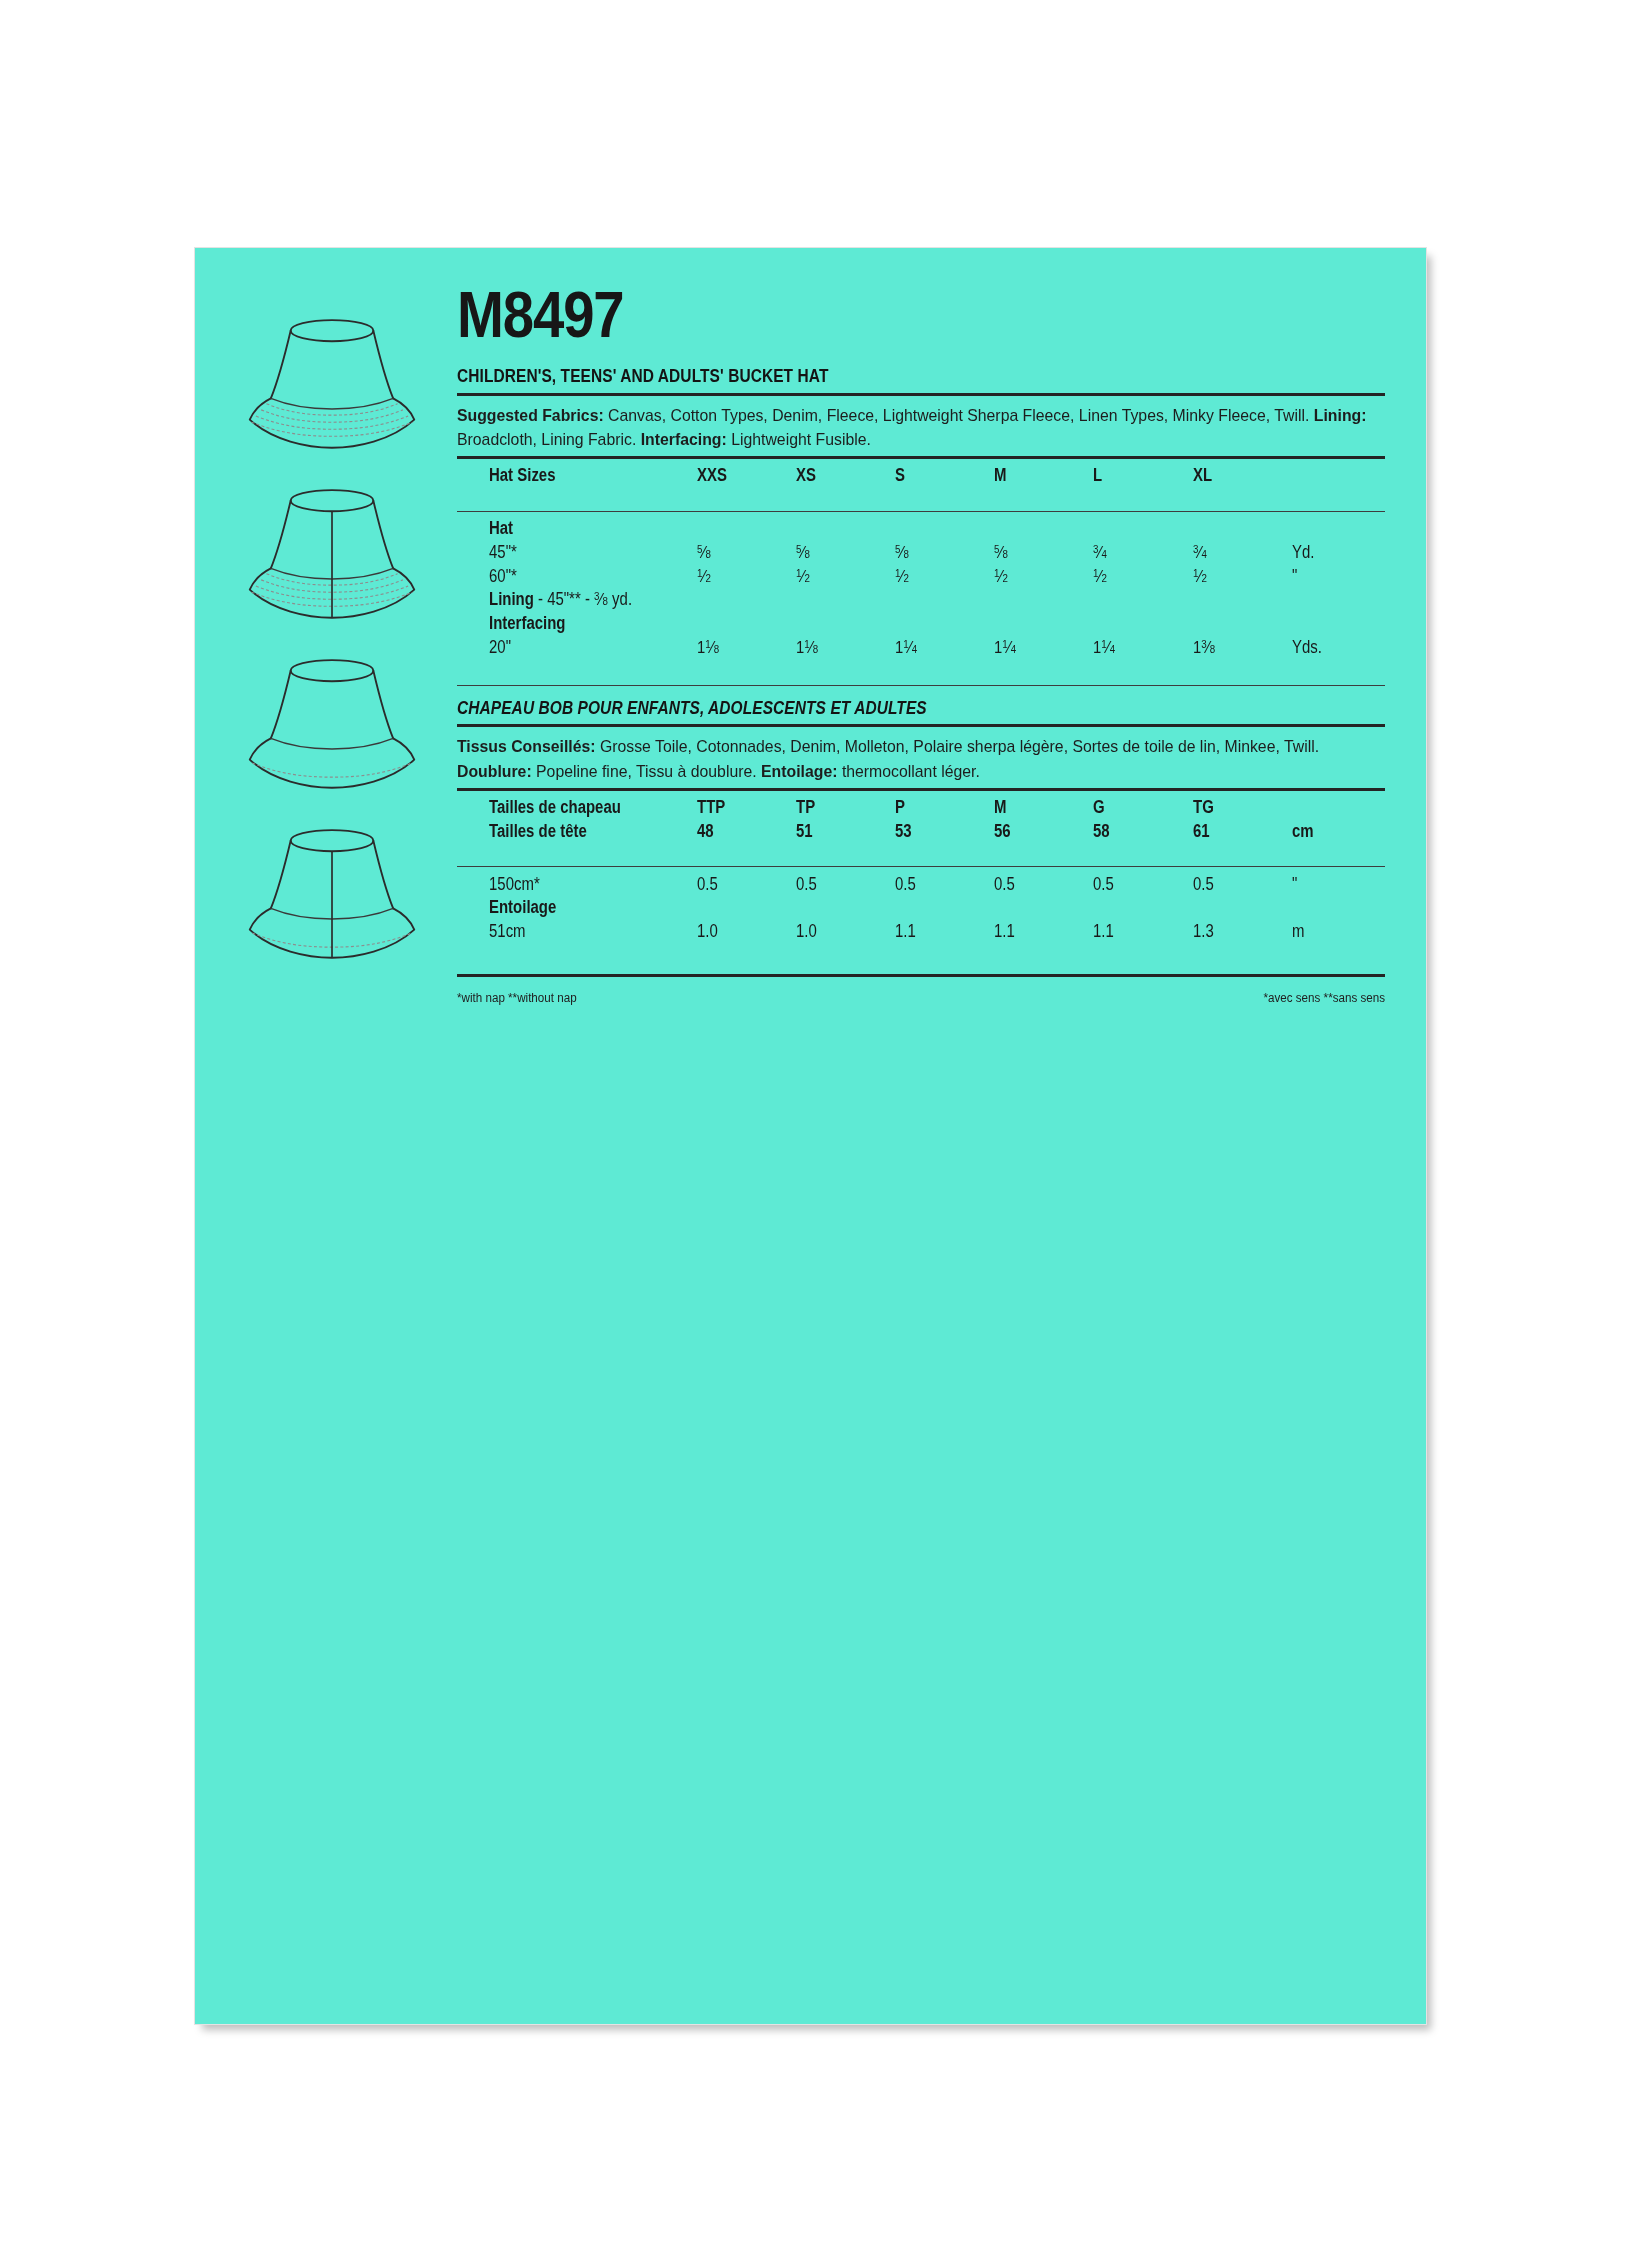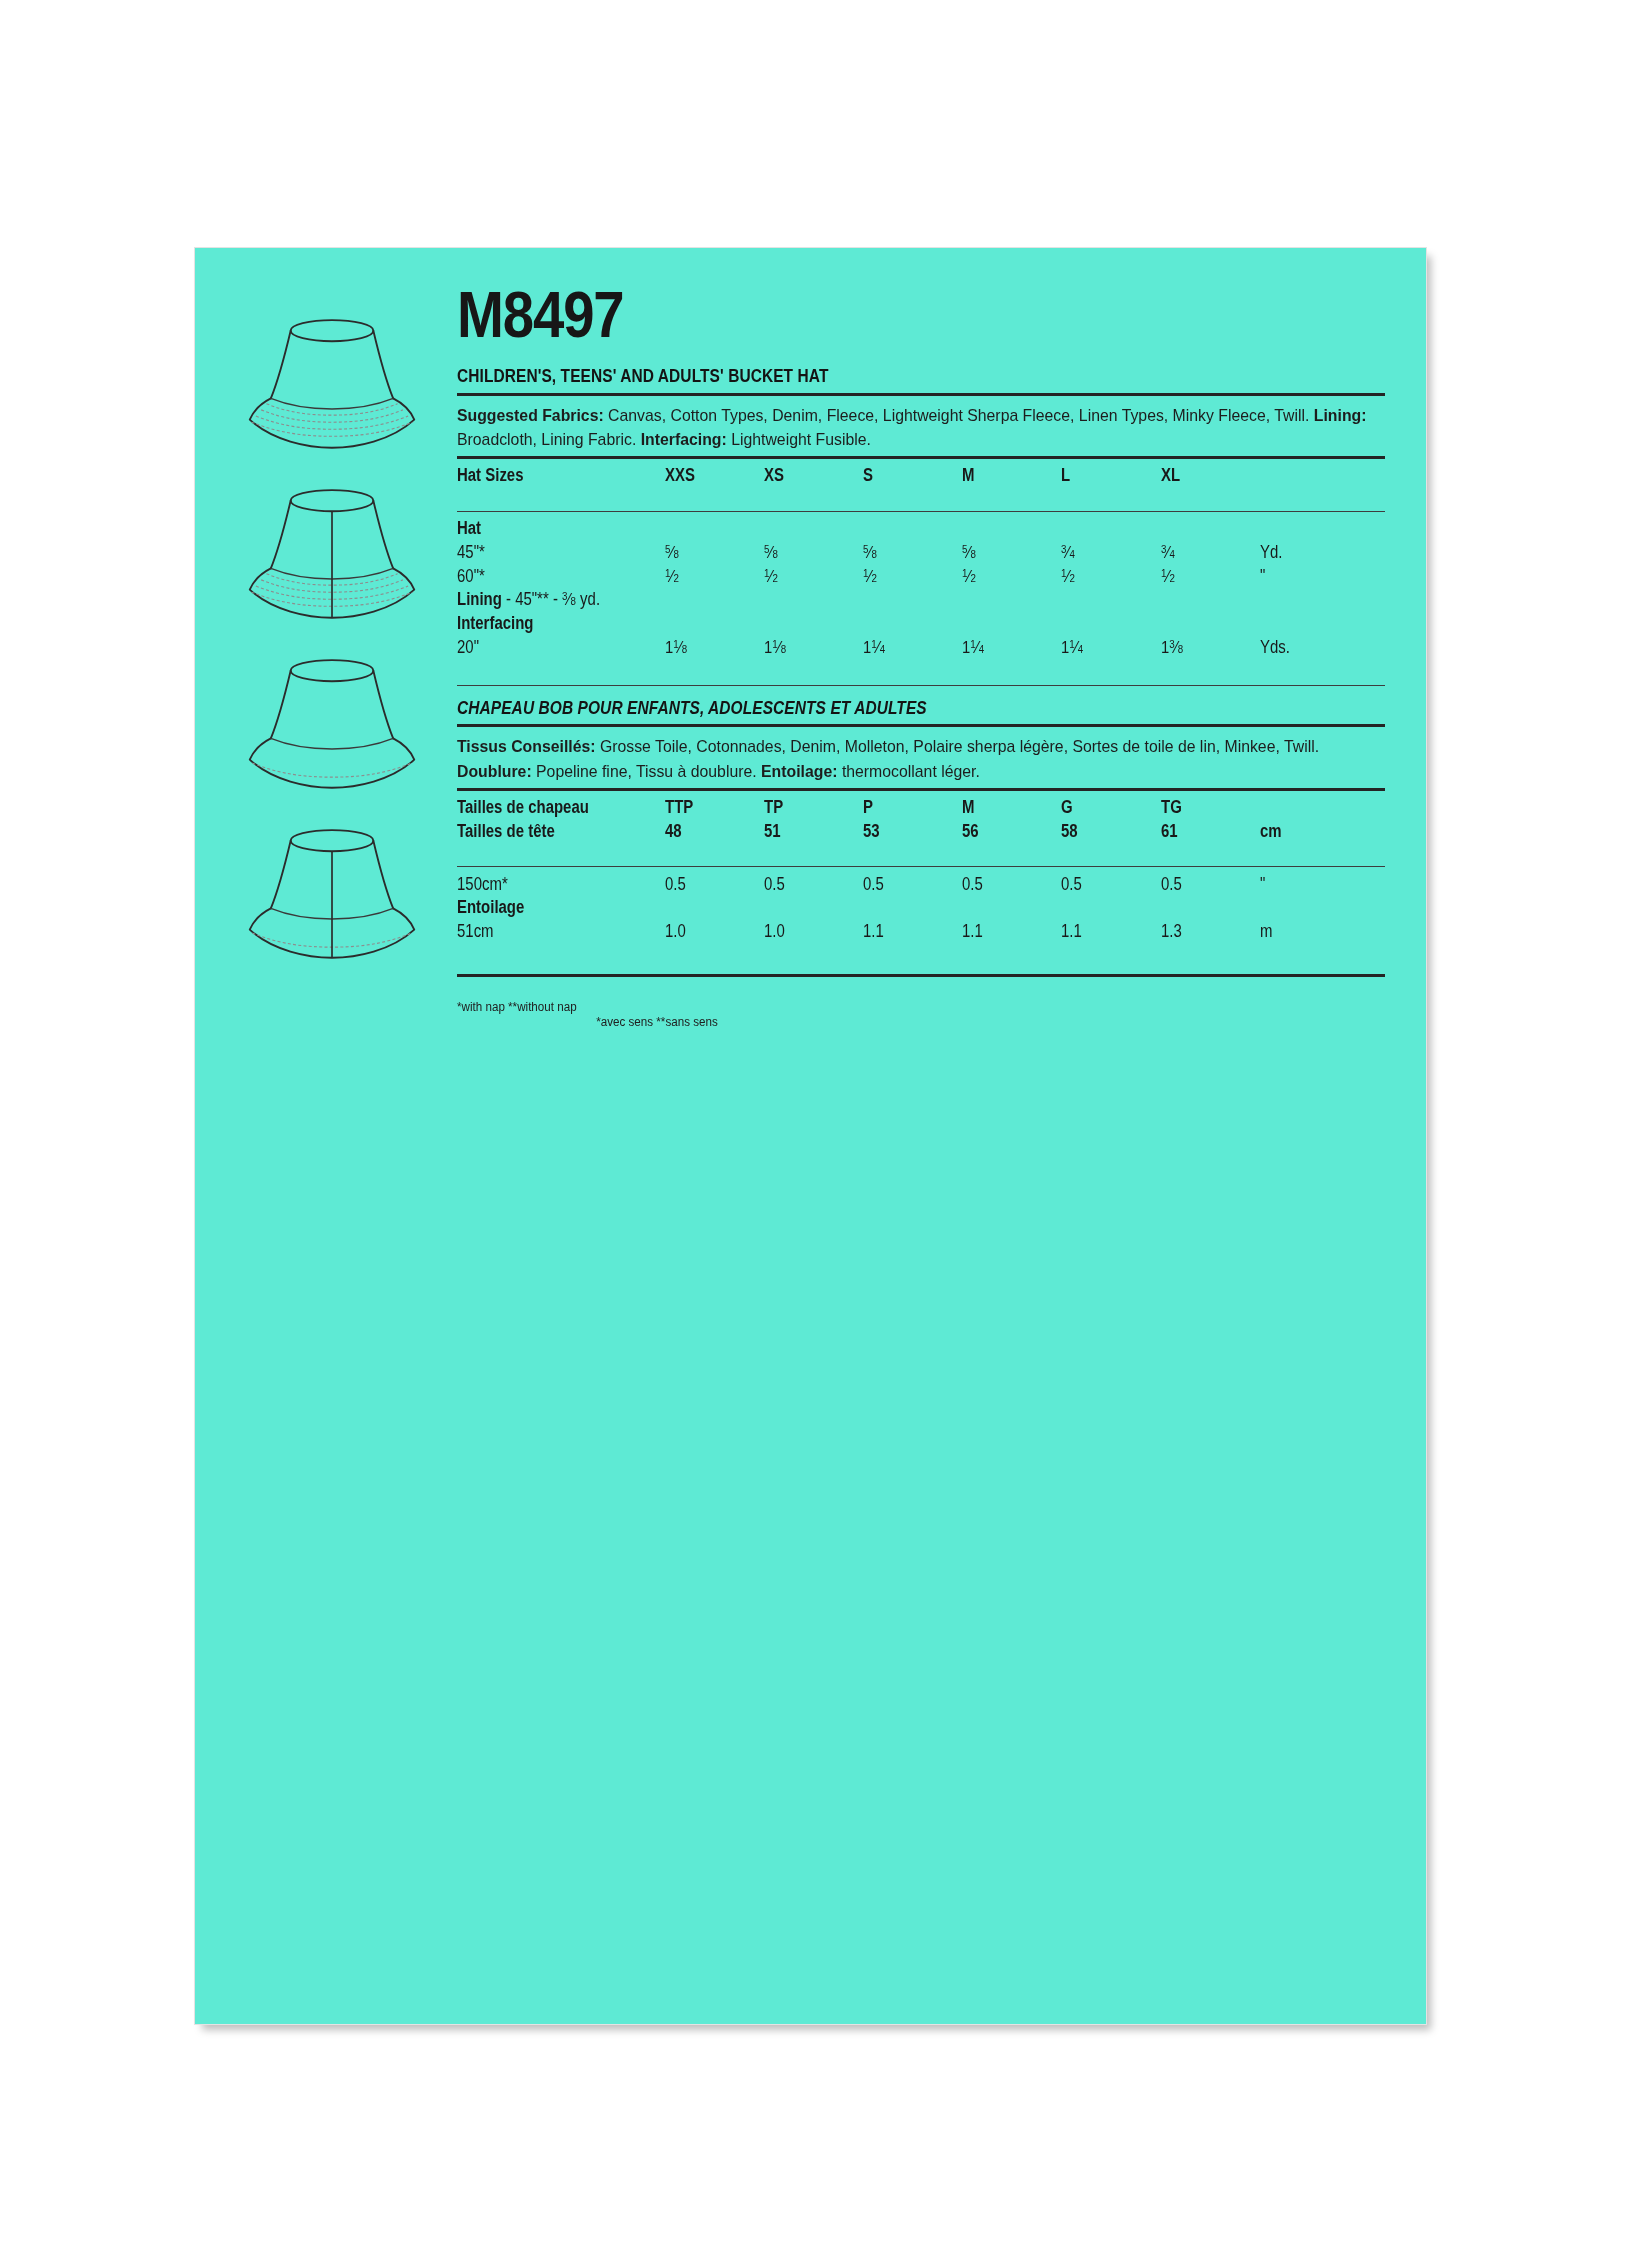--- a/index.html
+++ b/index.html
@@ -89,20 +89,21 @@
   }
   .fabrics b { font-weight: bold; }
 
   
   table.sz {
     width: 100%;
     border-collapse: collapse;
     font-size: 17.6px;
     color: #191919;
     table-layout: fixed;
+    margin-left: 32px;
   }
   table.sz td {
     padding: 0.9px 0 1.8px 0;
     vertical-align: baseline;
     white-space: nowrap;
   }
   .c-label { width: 176px; }
   .c-size  { width: 84px; }
   .c-unit  { width: 106px; }
 
@@ -125,22 +126,21 @@
   .frac sup { font-size: 0.66em; vertical-align: 0.42em; }
   .frac sub { font-size: 0.66em; vertical-align: -0.02em; }
   .frac .sl { font-size: 1.0em; padding: 0 0.02em; }
 
   .footer-rules { margin-top: 30px; }
   .footer-row {
     display: flex;
     justify-content: space-between;
     font-size: 13.7px;
     color: #202020;
-    padding-top: 22px;
-    flex-direction: column;
+    padding-top: 13px;
   }
   .footer-row span {
     display: inline-block;
     transform: scaleX(0.85);
     transform-origin: left center;
   }
   .footer-row span.right { transform-origin: right center; }
 </style>
 </head>
 <body>

